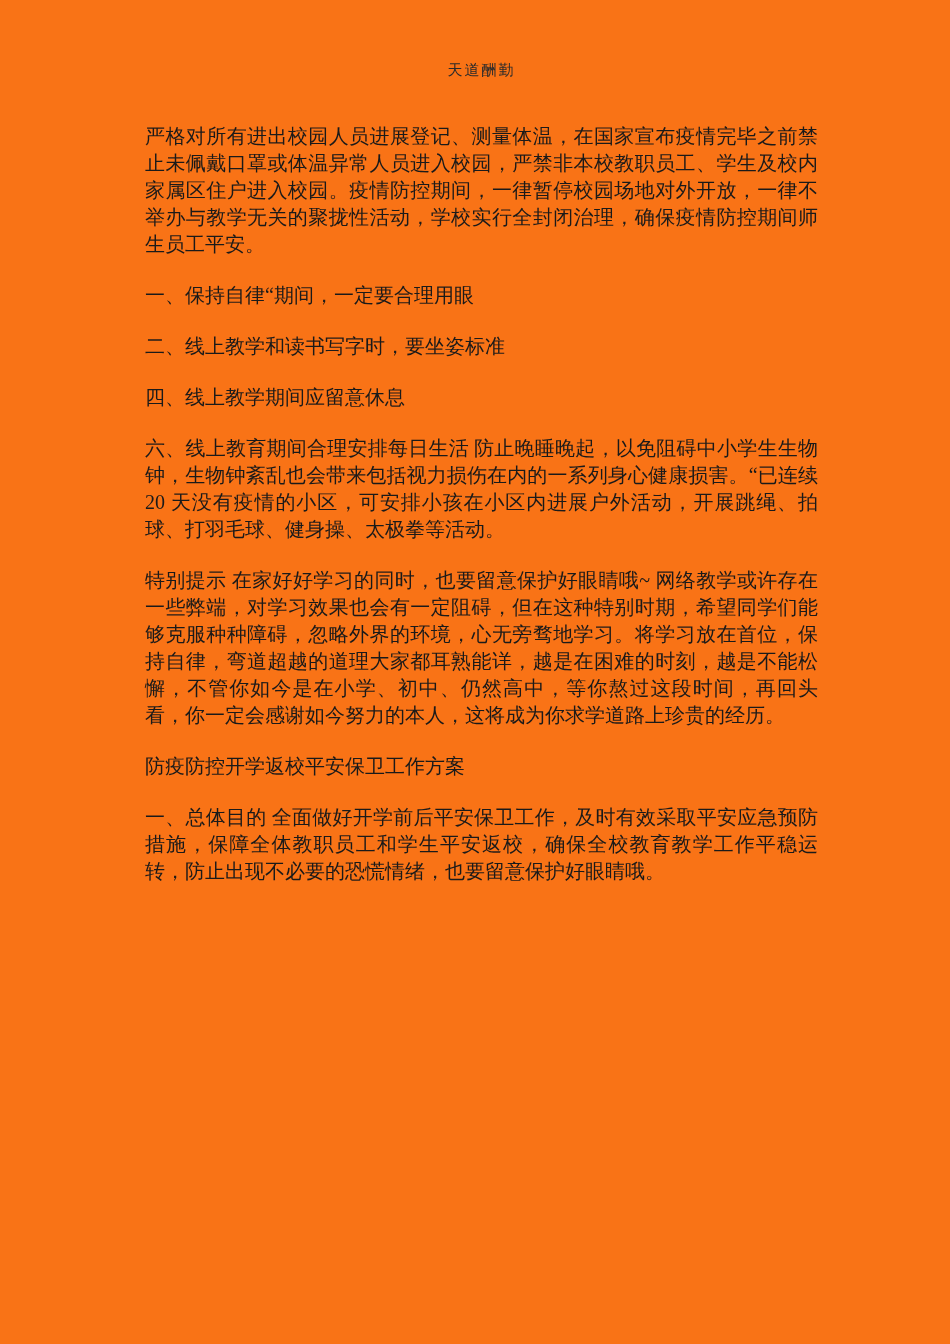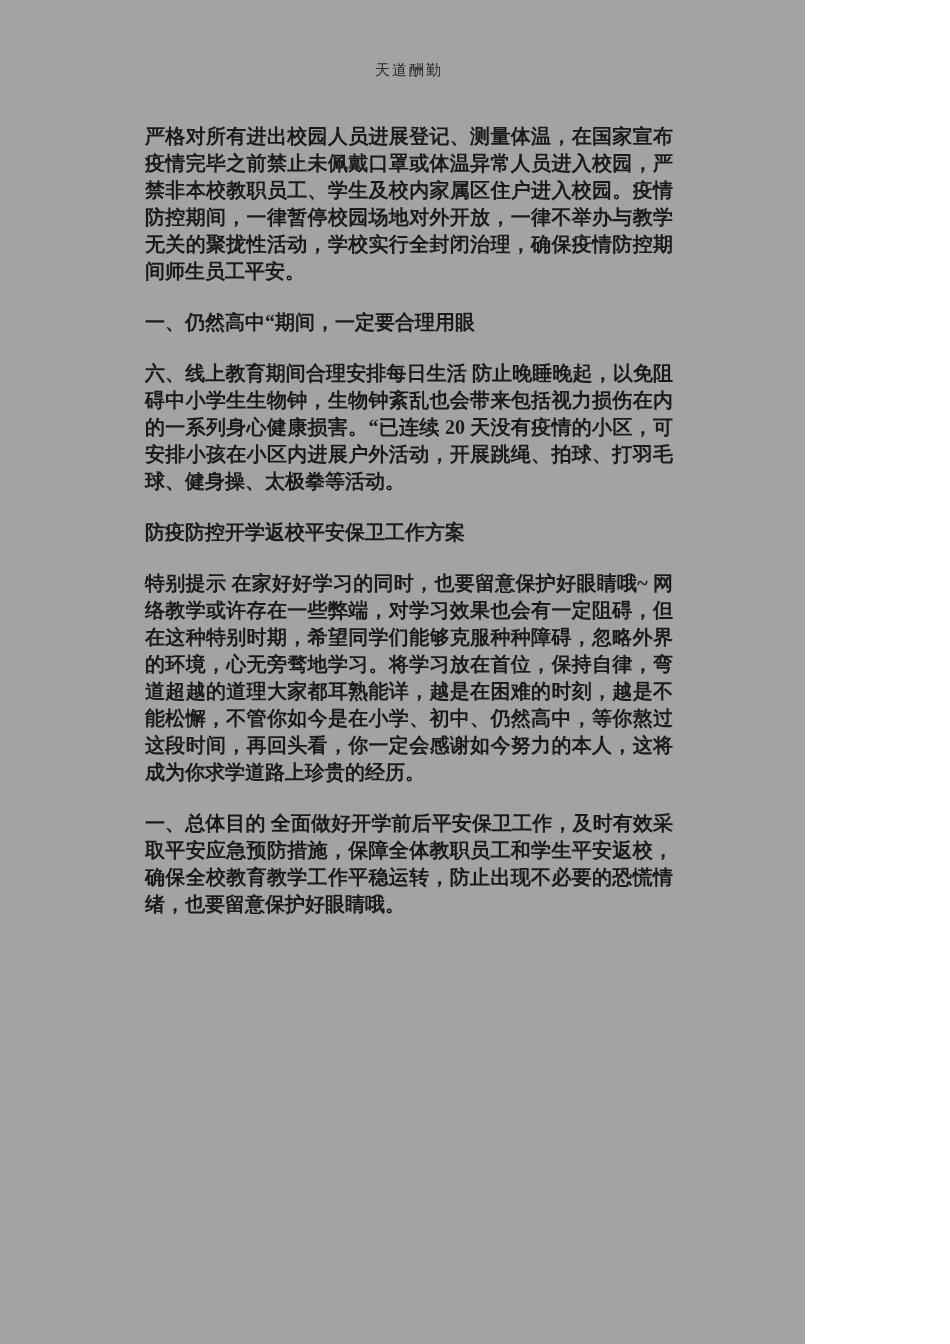--- a/index.html
+++ b/index.html
@@ -2,23 +2,23 @@
 <html><head>
 <meta charset="utf-8">
 <style>
   html, body {
     margin: 0;
     padding: 0;
     background: #ffffff;
   }
   .page {
     position: relative;
-    width: 805px;
+    width: 950px;
     height: 1344px;
-    background: #a3a3a3;
+    background: #f97316;
     box-sizing: border-box;
     padding: 60px 132px 0 145px;
     font-family: "Liberation Serif", "DejaVu Serif", serif;
     color: #1a1a1a;
     overflow: hidden;
   }
   .page-header {
     text-align: center;
     font-size: 15px;
     line-height: 20px;
@@ -26,28 +26,29 @@
     margin: 0 0 43px 0;
     letter-spacing: 2px;
   }
   p.para {
     font-size: 20px;
     line-height: 27px;
     text-align: justify;
     text-justify: inter-ideograph;
     margin: 12px 0 24px 0;
     word-break: break-all;
-    font-weight: bold;
   }
 </style>
 </head>
 <body>
 
 <div class="page">
   <div class="page-header">天道酬勤</div>
 
   <p class="para">严格对所有进出校园人员进展登记、测量体温，在国家宣布疫情完毕之前禁止未佩戴口罩或体温异常人员进入校园，严禁非本校教职员工、学生及校内家属区住户进入校园。疫情防控期间，一律暂停校园场地对外开放，一律不举办与教学无关的聚拢性活动，学校实行全封闭治理，确保疫情防控期间师生员工平安。</p>
-  <p class="para">一、仍然高中“期间，一定要合理用眼</p>
+  <p class="para">一、保持自律“期间，一定要合理用眼</p>
+  <p class="para">二、线上教学和读书写字时，要坐姿标准</p>
+  <p class="para">四、线上教学期间应留意休息</p>
   <p class="para">六、线上教育期间合理安排每日生活 防止晚睡晚起，以免阻碍中小学生生物钟，生物钟紊乱也会带来包括视力损伤在内的一系列身心健康损害。“已连续 20 天没有疫情的小区，可安排小孩在小区内进展户外活动，开展跳绳、拍球、打羽毛球、健身操、太极拳等活动。</p>
+  <p class="para">特别提示 在家好好学习的同时，也要留意保护好眼睛哦~ 网络教学或许存在一些弊端，对学习效果也会有一定阻碍，但在这种特别时期，希望同学们能够克服种种障碍，忽略外界的环境，心无旁骛地学习。将学习放在首位，保持自律，弯道超越的道理大家都耳熟能详，越是在困难的时刻，越是不能松懈，不管你如今是在小学、初中、仍然高中，等你熬过这段时间，再回头看，你一定会感谢如今努力的本人，这将成为你求学道路上珍贵的经历。</p>
   <p class="para">防疫防控开学返校平安保卫工作方案</p>
-  <p class="para">特别提示 在家好好学习的同时，也要留意保护好眼睛哦~ 网络教学或许存在一些弊端，对学习效果也会有一定阻碍，但在这种特别时期，希望同学们能够克服种种障碍，忽略外界的环境，心无旁骛地学习。将学习放在首位，保持自律，弯道超越的道理大家都耳熟能详，越是在困难的时刻，越是不能松懈，不管你如今是在小学、初中、仍然高中，等你熬过这段时间，再回头看，你一定会感谢如今努力的本人，这将成为你求学道路上珍贵的经历。</p>
   <p class="para">一、总体目的 全面做好开学前后平安保卫工作，及时有效采取平安应急预防措施，保障全体教职员工和学生平安返校，确保全校教育教学工作平稳运转，防止出现不必要的恐慌情绪，也要留意保护好眼睛哦。</p>
 </div>
 
 </body></html>

